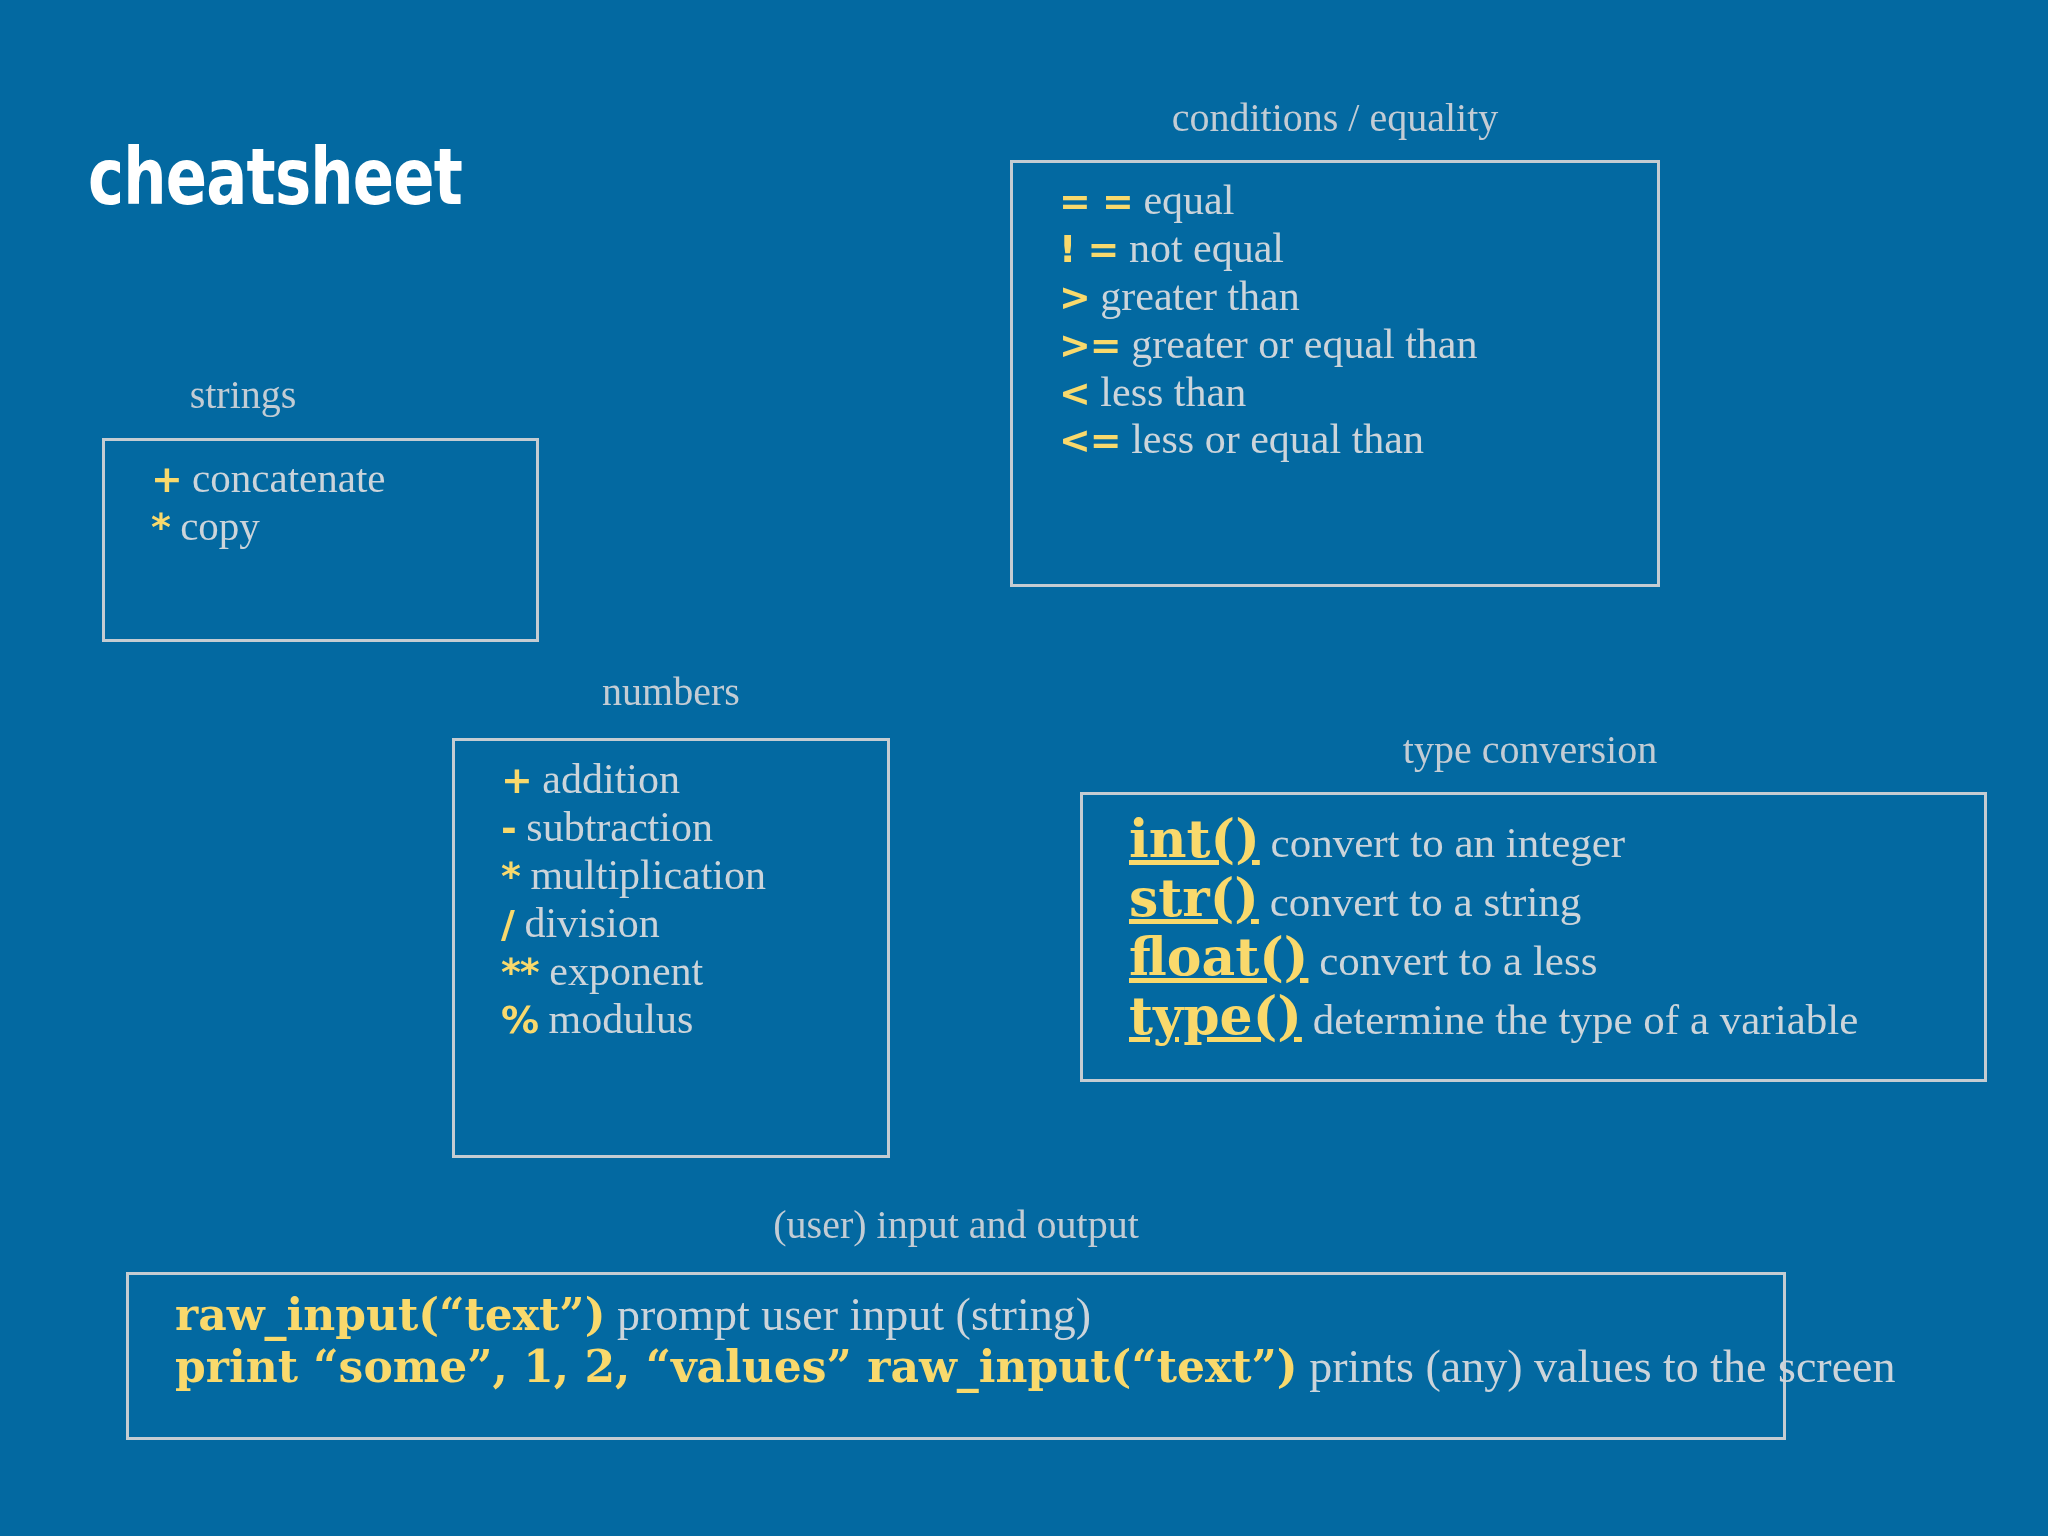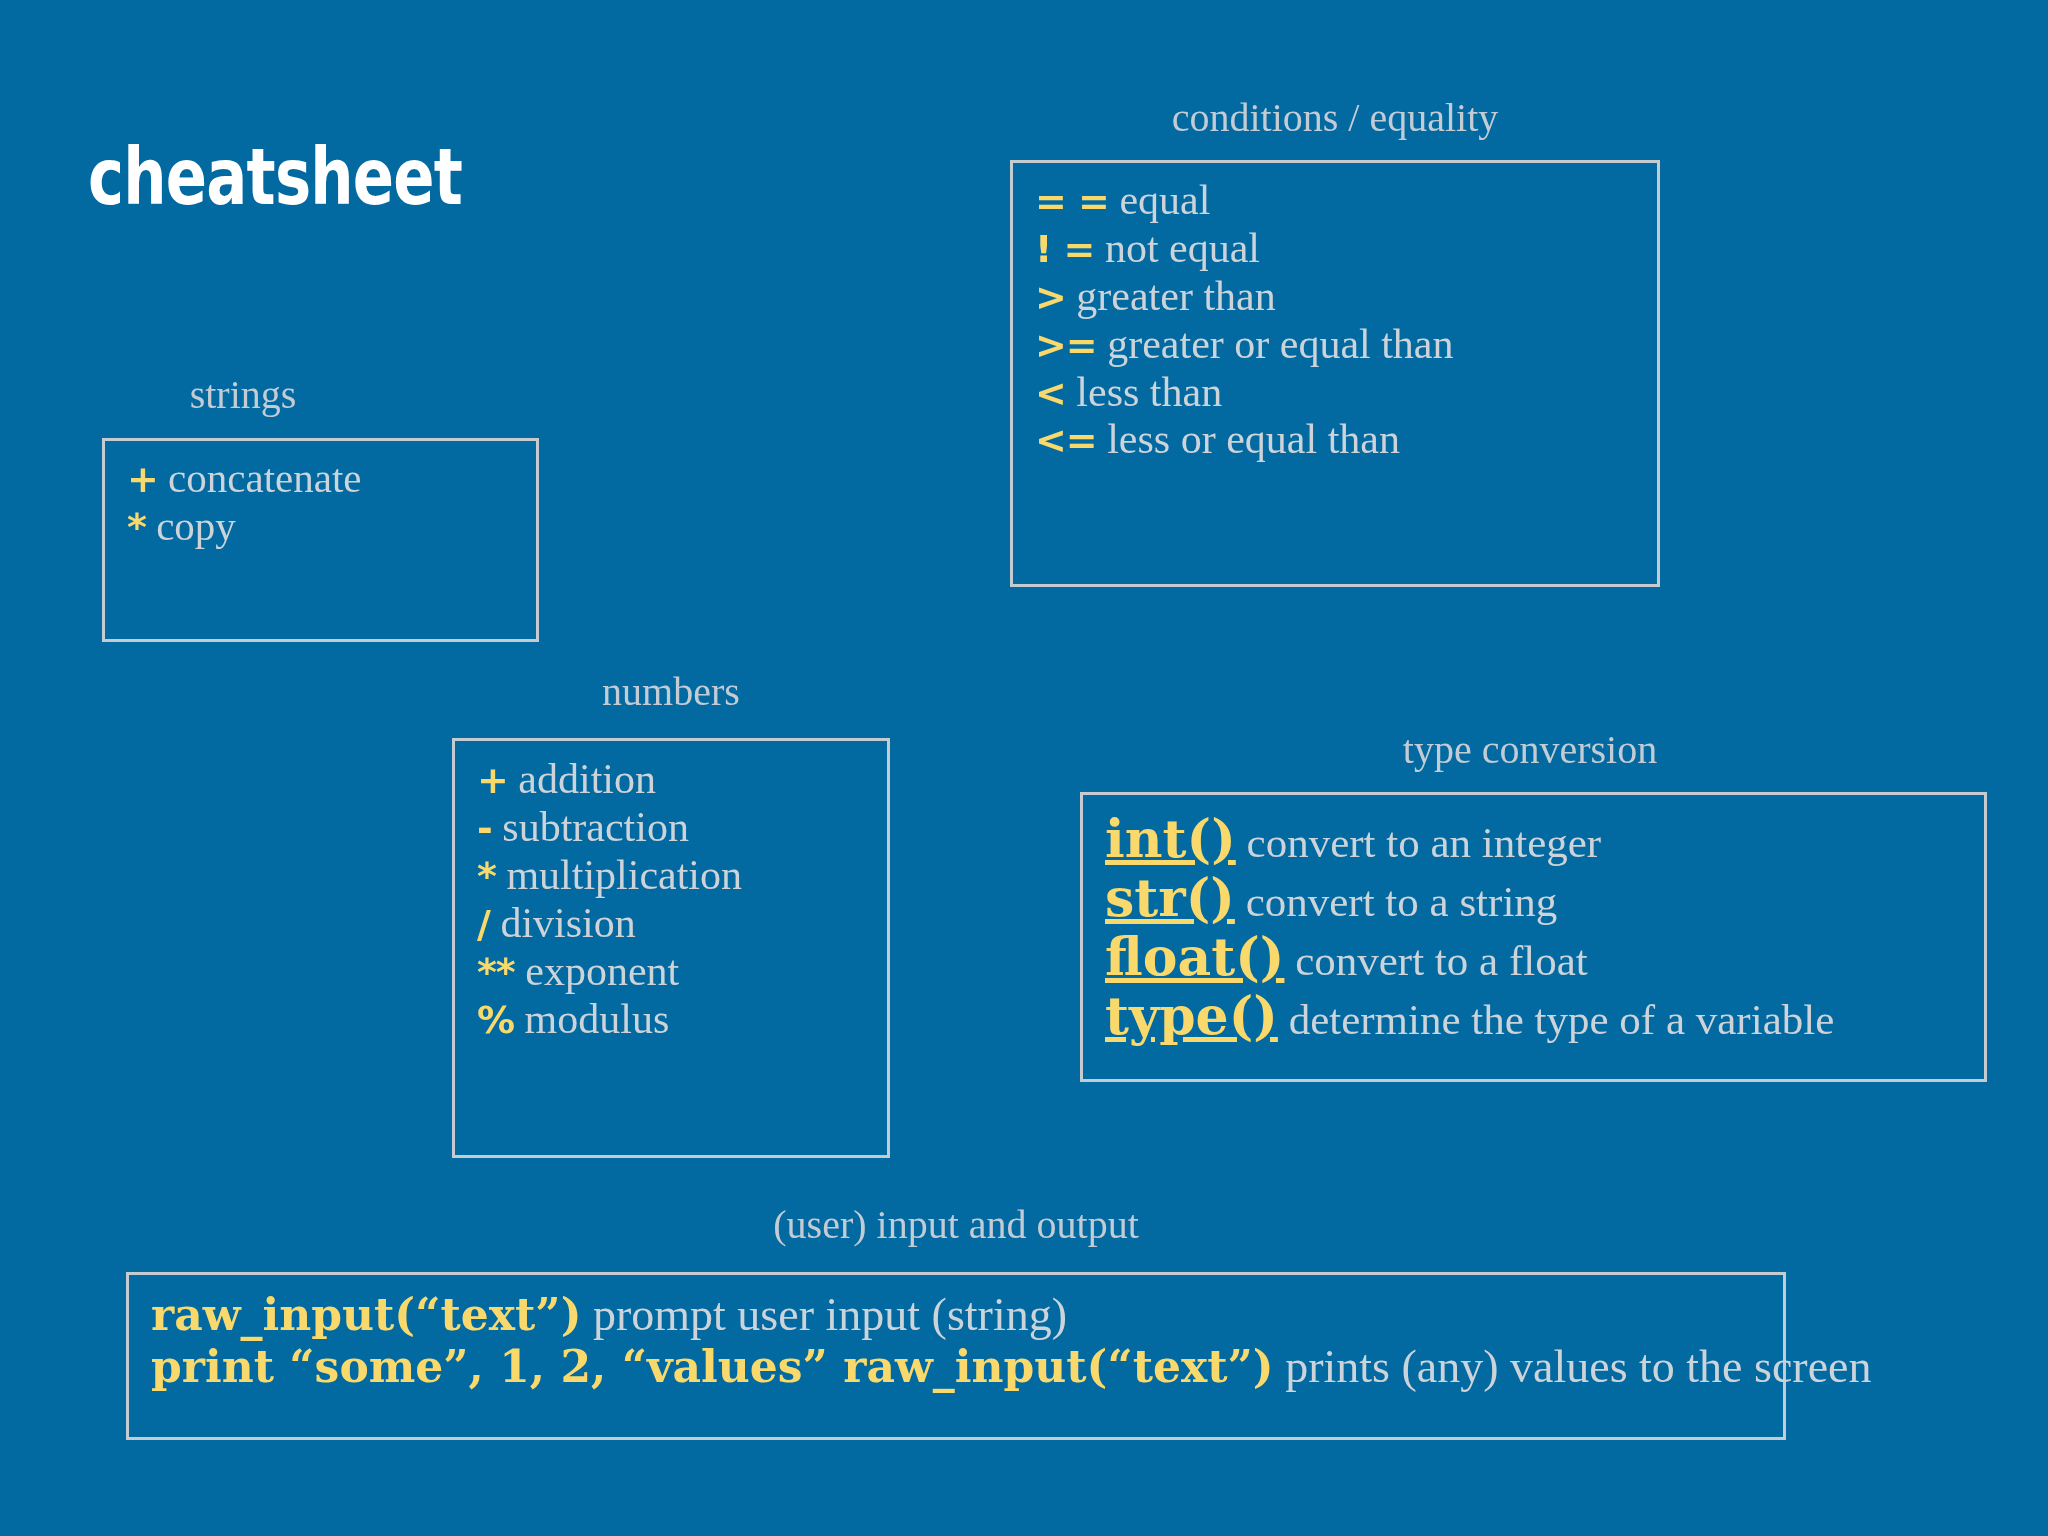--- a/index.html
+++ b/index.html
@@ -43,20 +43,21 @@
     white-space: nowrap;
     text-align: center;
   }
 
   
   .box {
     position: absolute;
     border: 3px solid #f0abfc;
     box-sizing: border-box;
     background: transparent;
+    padding-left: 24px;
   }
   .box-inner {
     padding: 14px 0 14px 22px;
   }
 
   
   .row {
     white-space: nowrap;
     color: #ccd4da;
     font-family: "Liberation Serif", "DejaVu Serif", serif;
@@ -181,21 +182,21 @@
       <div class="row">
         <span class="fn" style="color: rgb(249, 217, 108);">int()</span> 
         <span class="desc" style="color: rgb(204, 212, 218);">convert to an integer</span>
       </div>
       <div class="row">
         <span class="fn" style="color: rgb(249, 217, 108);">str()</span> 
         <span class="desc" style="color: rgb(204, 212, 218);">convert to a string</span>
       </div>
       <div class="row">
         <span class="fn" style="color: rgb(249, 217, 108);">float()</span> 
-        <span class="desc" style="color: rgb(204, 212, 218);">convert to a float</span>
+        <span class="desc" style="color: rgb(204, 212, 218);">convert to a less</span>
       </div>
       <div class="row">
         <span class="fn" style="color: rgb(249, 217, 108); margin-top: 16px;">type()</span> 
         <span class="desc" style="color: rgb(204, 212, 218);">determine the type of a variable</span>
       </div>
     </div>
   </div>
 
   <div class="sec-heading" style="left: 126px; top: 1205px; width: 1660px; color: rgb(195, 204, 212);">(user) input and output</div>
   <div class="box" id="io-box" style="left: 126px; top: 1272px; width: 1660px; height: 168px; border-color: rgb(196, 204, 210);">

